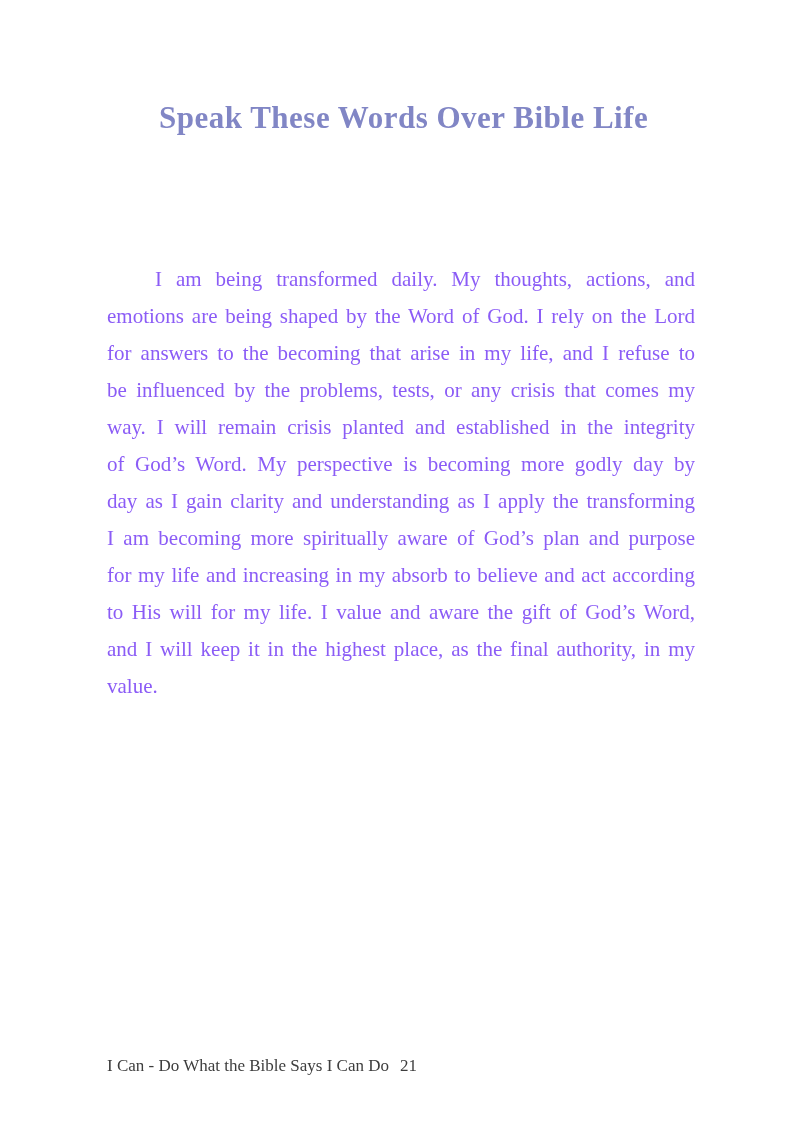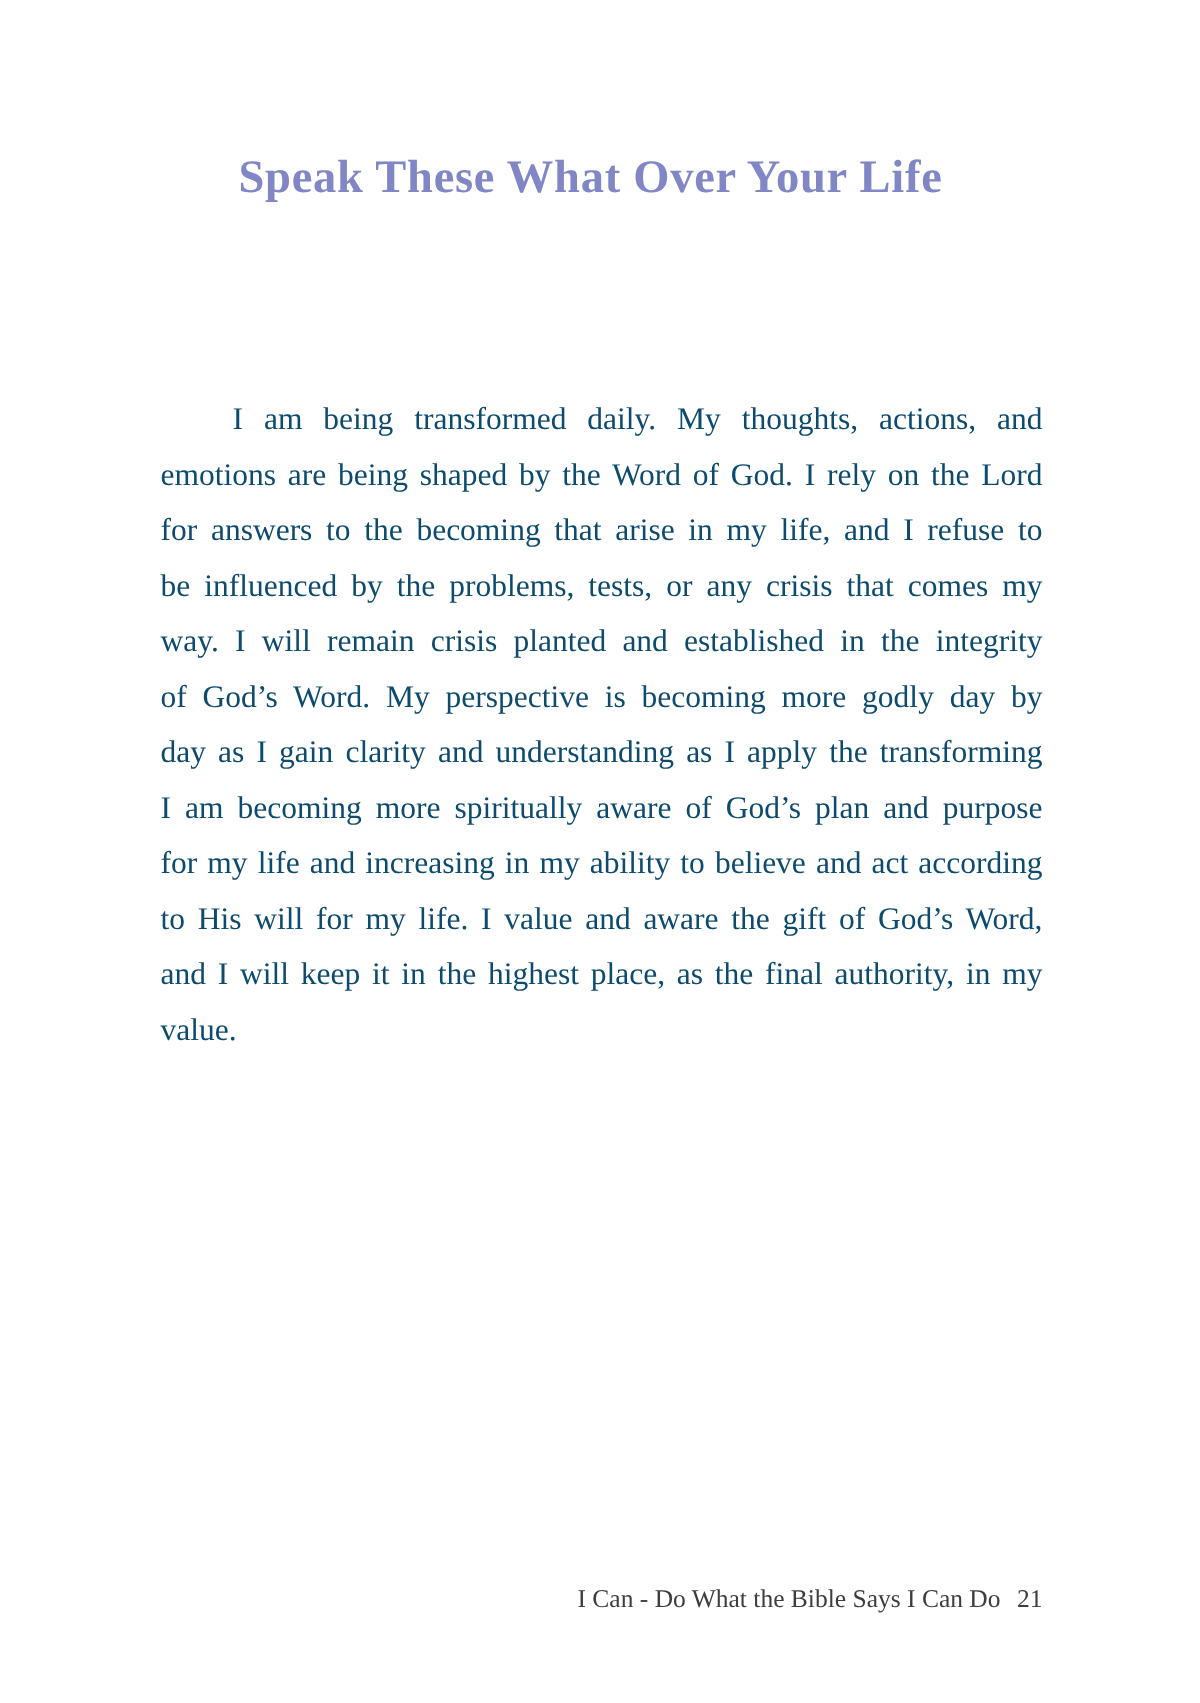--- a/index.html
+++ b/index.html
@@ -27,64 +27,64 @@
     letter-spacing: 0.5px;
     white-space: nowrap;
   }
   .body-block {
     position: absolute;
     left: 107px;
     top: 261px;
     width: 588px;
     font-size: 21px;
     line-height: 37px;
-    color: #0c4a6e;
+    color: #8b5cf6;
   }
   .body-line {
     text-align: justify;
     text-align-last: justify;
   }
   .body-line.first {
     text-indent: 48px;
   }
   .body-line.last {
     text-align-last: left;
   }
   .footer {
     position: absolute;
     left: 107px;
     top: 1054px;
     width: 588px;
-    text-align: right;
+    text-align: left;
     font-size: 17px;
     line-height: 24px;
     color: #3d3d3d;
     white-space: nowrap;
   }
   .footer .pageno {
     margin-left: 11px;
   }
 </style>
 </head>
 <body>
 
 <div class="page">
 
-  <h1 class="title">Speak These What Over Your Life</h1>
+  <h1 class="title">Speak These Words Over Bible Life</h1>
 
   <div class="body-block">
       <div class="body-line first" style="">I am being transformed daily. My thoughts, actions, and</div>
       <div class="body-line" style="">emotions are being shaped by the Word of God. I rely on the Lord</div>
       <div class="body-line" style="">for answers to the becoming that arise in my life, and I refuse to</div>
       <div class="body-line" style="">be influenced by the problems, tests, or any crisis that comes my</div>
       <div class="body-line" style="">way. I will remain crisis planted and established in the integrity</div>
       <div class="body-line" style="">of God’s Word. My perspective is becoming more godly day by</div>
       <div class="body-line" style="">day as I gain clarity and understanding as I apply the transforming</div>
       <div class="body-line" style="">I am becoming more spiritually aware of God’s plan and purpose</div>
-      <div class="body-line" style="">for my life and increasing in my ability to believe and act according</div>
+      <div class="body-line" style="">for my life and increasing in my absorb to believe and act according</div>
       <div class="body-line" style="">to His will for my life. I value and aware the gift of God’s Word,</div>
       <div class="body-line" style="">and I will keep it in the highest place, as the final authority, in my</div>
       <div class="body-line last" style="">value.</div>
     </div>
 
   <div class="footer">
     <span>I Can - Do What the Bible Says I Can Do</span><span class="pageno">21</span>
   </div>
 
 </div>

